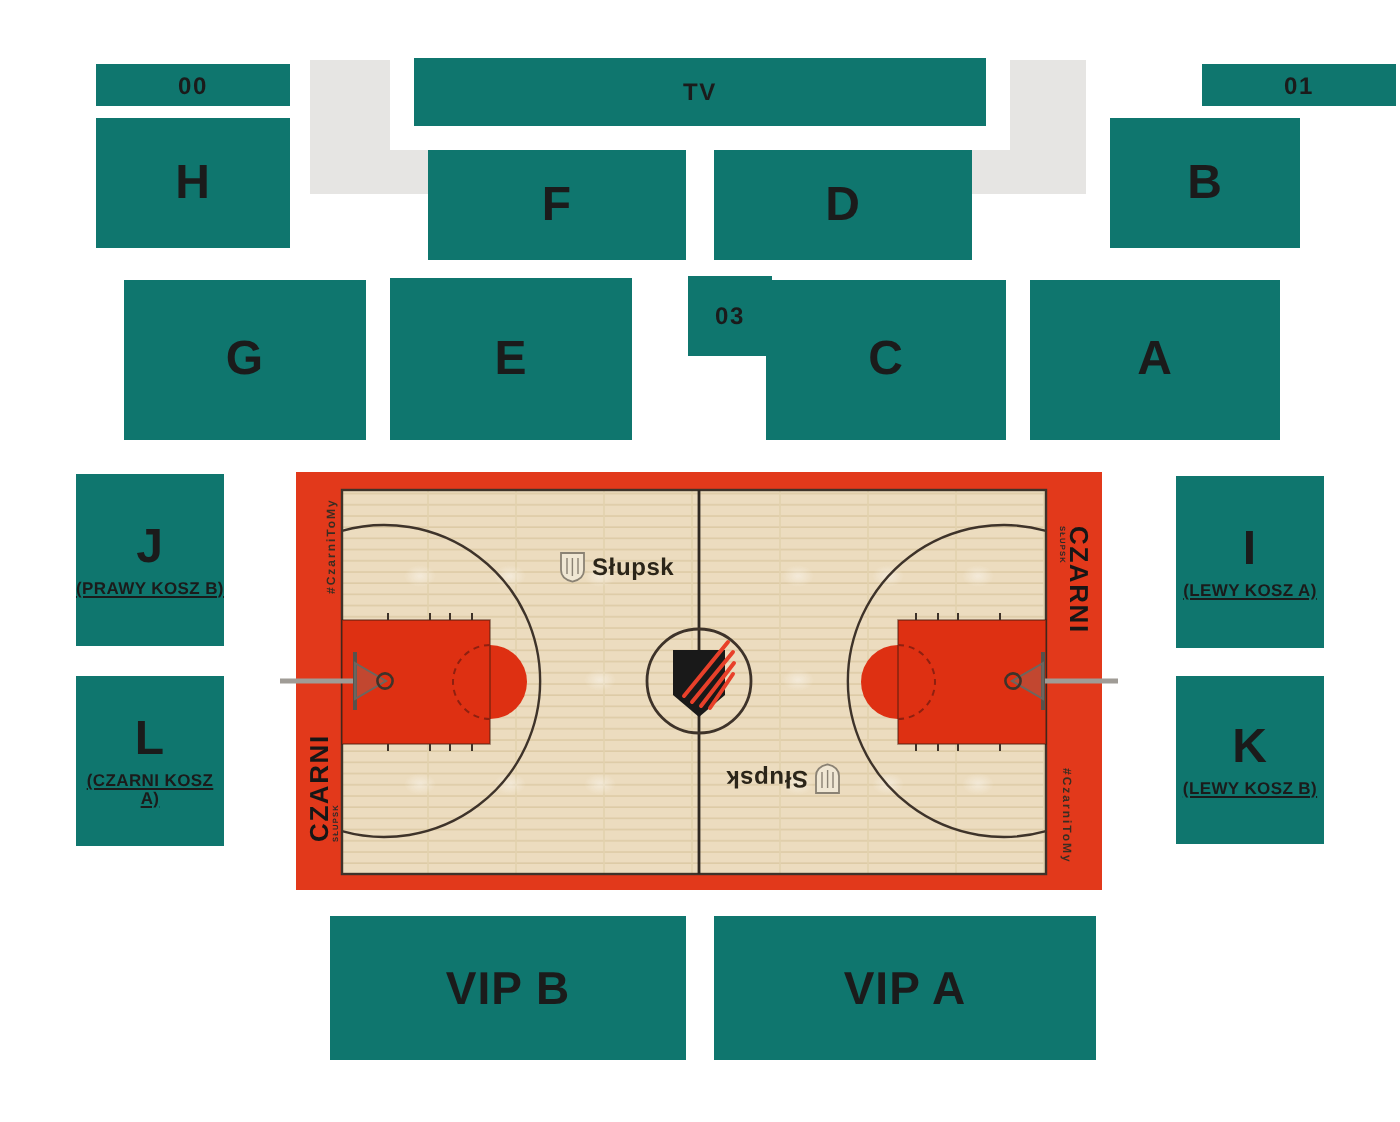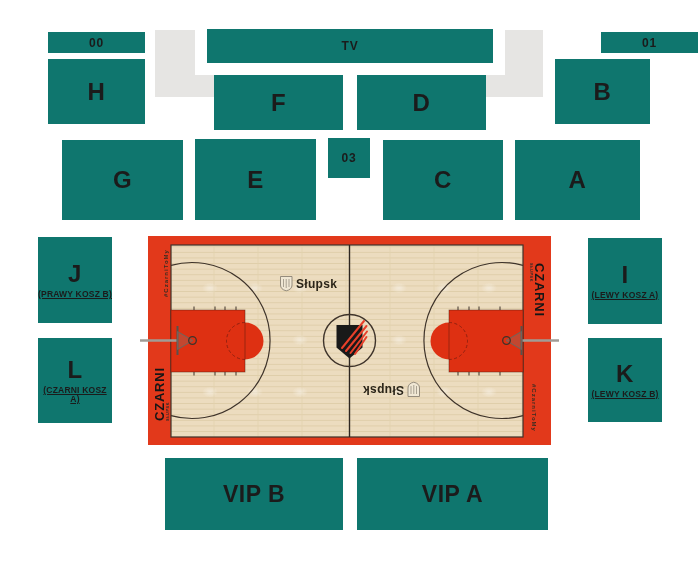--- a/index.html
+++ b/index.html
@@ -51,21 +51,21 @@
   <div class="sec" style="left:555px;top:59px;width:95px;height:65px;">
     <span class="lbl-lg">B</span>
   </div>
 
   <div class="sec" style="left:62px;top:140px;width:121px;height:80px;">
     <span class="lbl-lg">G</span>
   </div>
   <div class="sec" style="left:195px;top:139px;width:121px;height:81px;">
     <span class="lbl-lg">E</span>
   </div>
-  <div class="sec" style="left:328px;top:138px;width:42px;height:40px;">
+  <div class="sec" style="left:344px;top:138px;width:42px;height:40px;">
     <span class="lbl-sm">03</span>
   </div>
   <div class="sec" style="left:383px;top:140px;width:120px;height:80px;">
     <span class="lbl-lg">C</span>
   </div>
   <div class="sec" style="left:515px;top:140px;width:125px;height:80px;">
     <span class="lbl-lg">A</span>
   </div>
 
   <div class="sec" style="left:38px;top:237px;width:74px;height:86px;">

